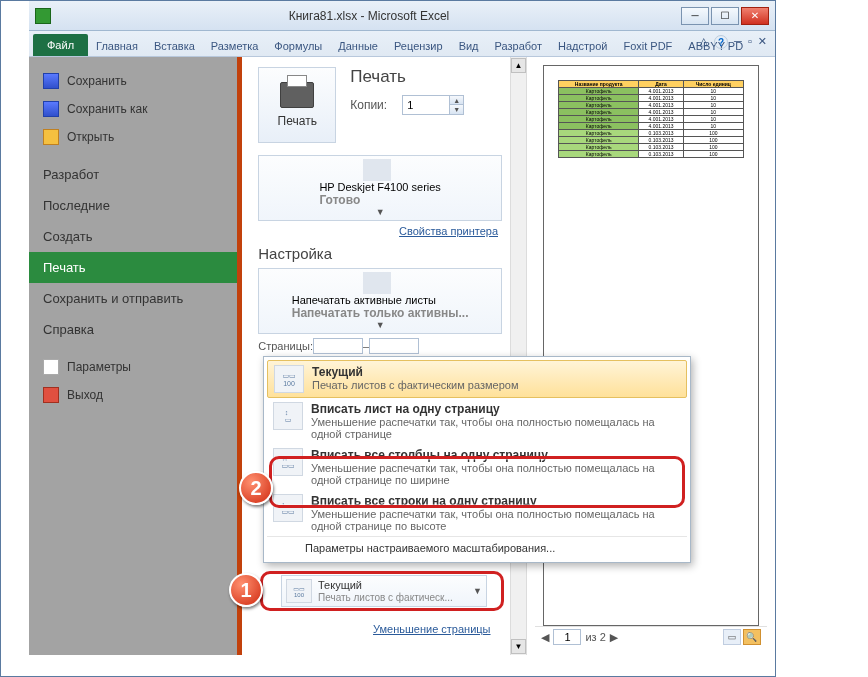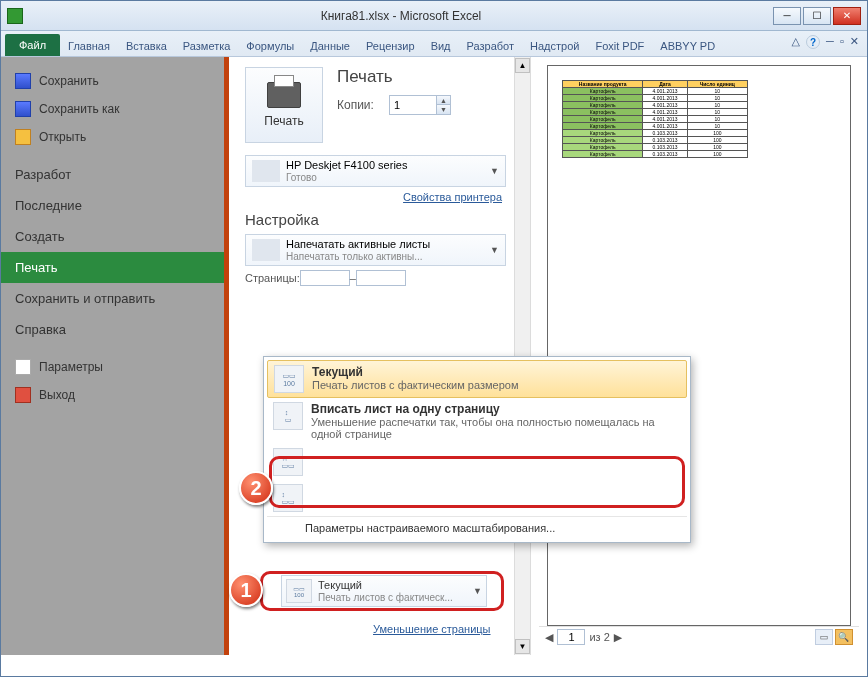--- a/index.html
+++ b/index.html
@@ -1,17 +1,17 @@
 <!DOCTYPE html>
 <html><head>
 <meta charset="utf-8">
 <style>
 * { box-sizing: border-box; font-family: "Segoe UI", Tahoma, sans-serif; }
 body { margin: 0; background: #fff; }
-.window { width: 868px; height: 677px; border: 1px solid #5a7aa0; position: relative; background: #fff; }
+.window { width: 776px; height: 677px; border: 1px solid #5a7aa0; position: relative; background: #fff; padding-left: 28px; }
 .outer-frame { background: linear-gradient(#e9f0f8, #d5e2f1); border-bottom: 1px solid #a0b8d0; height: 30px; display: flex; align-items: center; padding: 0 6px; }
 .excel-icon { width: 16px; height: 16px; background: #339933; border: 1px solid #1a661a; margin-right: 6px; }
 .title-text { flex: 1; text-align: center; font-size: 12px; color: #333; }
 .win-controls { display: flex; gap: 2px; }
 .win-btn { width: 28px; height: 18px; border: 1px solid #7a93b0; background: linear-gradient(#f5f9fd, #d8e5f3); font-size: 10px; display: flex; align-items: center; justify-content: center; cursor: pointer; }
 .win-btn.close { background: linear-gradient(#f08070, #d03020); color: #fff; border-color: #a02010; }
 
 .ribbon-tabs { background: linear-gradient(#e8f0f8, #e0e9f3); height: 26px; display: flex; align-items: flex-end; border-bottom: 1px solid #b8c8dc; padding-left: 4px; position: relative; }
 .tab { font-size: 11px; padding: 4px 8px; color: #3a5680; cursor: pointer; }
 .tab.file { background: #1d7044; color: #fff; border-radius: 2px 2px 0 0; padding: 5px 14px; font-weight: 500; }
@@ -36,24 +36,24 @@
 .print-btn { width: 78px; height: 76px; border: 1px solid #c8d4e2; background: linear-gradient(#fcfdfe, #e8eff8); display: flex; flex-direction: column; align-items: center; justify-content: center; font-size: 12px; color: #333; cursor: pointer; }
 .print-btn .printer { width: 34px; height: 26px; background: #606060; border: 1px solid #404040; border-radius: 2px; margin-bottom: 6px; position: relative; }
 .print-btn .printer::before { content: ""; position: absolute; top: -8px; left: 6px; right: 6px; height: 10px; background: #fff; border: 1px solid #888; }
 .print-info h3 { margin: 0 0 8px; font-size: 17px; font-weight: 500; color: #444; }
 .print-info .row { display: flex; align-items: center; gap: 15px; font-size: 12px; color: #555; }
 .spinner { display: flex; align-items: center; border: 1px solid #b0c0d4; }
 .spinner input { width: 46px; border: none; font-size: 11px; padding: 2px 4px; }
 .spinner .spin-btns { display: flex; flex-direction: column; }
 .spinner .sb { width: 14px; height: 9px; background: linear-gradient(#f5f8fc,#d8e4f2); border-left: 1px solid #b0c0d4; font-size: 7px; display: flex; align-items: center; justify-content: center; cursor: pointer; }
 .spinner .sb:first-child { border-bottom: 1px solid #b0c0d4; }
-.config-row { display: flex; align-items: center; border: 1px solid #c8d4e2; background: linear-gradient(#fcfdfe,#f0f5fb); padding: 3px 6px; margin-bottom: 4px; cursor: pointer; }
+.config-row { display: flex; align-items: center; border: 1px solid #c8d4e2; background: linear-gradient(#fcfdfe,#f0f5fb); padding: 3px 6px; margin-bottom: 4px; cursor: pointer; flex-direction: column; }
 .config-row .cfg-icon { width: 28px; height: 22px; background: #e0e6ee; margin-right: 6px; flex-shrink: 0; }
 .config-row .cfg-text { flex: 1; font-size: 11px; overflow: hidden; white-space: nowrap; text-overflow: ellipsis; }
-.config-row .cfg-text .sub { color: #888; font-size: 10px; }
+.config-row .cfg-text .sub { color: #888; font-size: 12px; font-weight: bold; }
 .config-row .dd { font-size: 9px; color: #555; }
 .link-right { text-align: right; font-size: 11px; color: #2a5a9a; text-decoration: underline; cursor: pointer; margin: 2px 4px 8px; }
 .section-h { font-size: 15px; font-weight: 500; color: #444; margin: 6px 0; }
 
 .pages-row { display: flex; align-items: center; font-size: 11px; color: #555; margin: 4px 0; }
 .pages-row input { width: 50px; border: 1px solid #b0c0d4; font-size: 11px; padding: 1px 3px; }
 
 .scroll-strip { width: 17px; background: #f0f0f0; border-left: 1px solid #dcdcdc; border-right: 1px solid #dcdcdc; display:flex; flex-direction:column; justify-content:space-between; }
 .scroll-strip .sbtn { width:15px; height:15px; background:#e6e6e6; border:1px solid #c0c0c0; margin:1px auto; font-size:8px; display:flex; align-items:center; justify-content:center; cursor:pointer;}
 
@@ -310,23 +310,25 @@
     <div class="scale-item sel">
       <div class="si-icon">▭▭<br><span>100</span></div>
       <div class="si-text"><b>Текущий</b><span class="sub">Печать листов с фактическим размером</span></div>
     </div>
     <div class="scale-item">
       <div class="si-icon">↕<br>▭</div>
       <div class="si-text"><b>Вписать лист на одну страницу</b><span class="sub">Уменьшение распечатки так, чтобы она полностью помещалась на одной странице</span></div>
     </div>
     <div class="scale-item">
       <div class="si-icon">↔<br>▭▭</div>
+      <div class="si-text"><b>Вписать все столбцы на одну страницу</b><span class="sub">Уменьшение распечатки так, чтобы она полностью помещалась на одной странице по ширине</span></div>
     </div>
     <div class="scale-item">
       <div class="si-icon">↕<br>▭▭</div>
+      <div class="si-text"><b>Вписать все строки на одну страницу</b><span class="sub">Уменьшение распечатки так, чтобы она полностью помещалась на одной странице по высоте</span></div>
     </div>
     <div class="scale-footer-link">Параметры настраиваемого масштабирования...</div>
   </div>
 
   <div class="scale-btn-row">
     <div class="si-icon">▭▭<br><span>100</span></div>
     <div class="si-text"><span>Текущий</span><br><span class="sub">Печать листов с фактическ...</span></div>
     <div class="dd">▼</div>
   </div>
   <div class="props-link2">Уменьшение страницы</div>

